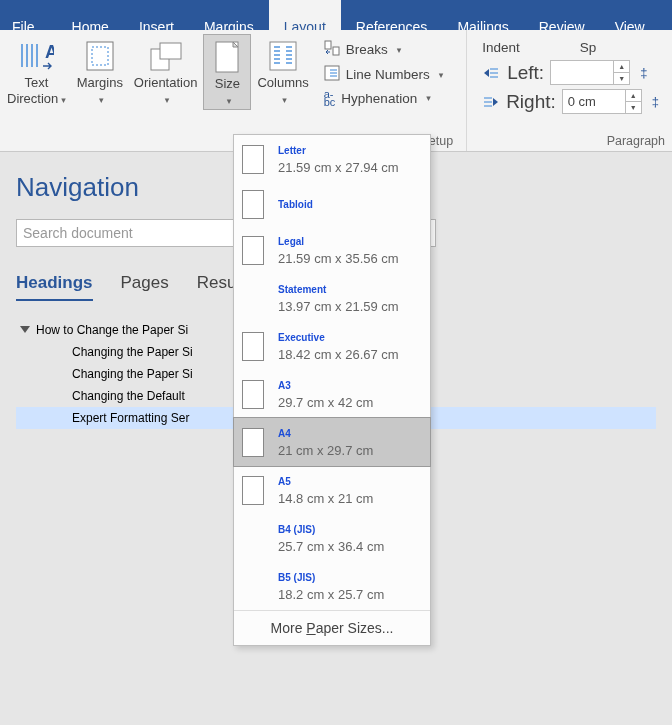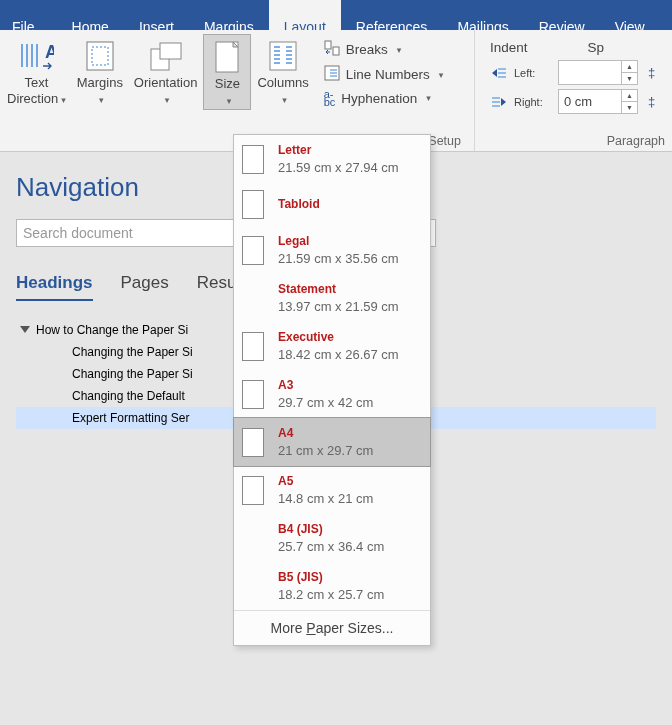--- a/index.html
+++ b/index.html
@@ -103,33 +103,34 @@
     font-size: 13.5px;
     color: #444;
     padding: 2px 3px;
     cursor: pointer;
     white-space: nowrap;
   }
   .indent-group {
     padding: 6px 10px 0 12px;
     display:flex;
     flex-direction:column;
+    text-align:right;
   }
   .indent-group .title {
     font-size: 13.5px;
     color: #444;
     margin-bottom: 5px;
   }
   .indent-row {
     display: flex;
     align-items: center;
     gap: 6px;
     margin-bottom: 4px;
   }
-  .indent-row .lbl { font-size: 11px; min-width: 38px; }
+  .indent-row .lbl { font-size: 19px; min-width: 38px; }
   .numbox {
     width: 80px;
     height: 25px;
     background: #fff;
     border: 1px solid #bcbcbc;
     font-size: 13px;
     padding-left: 5px;
     display:flex;
     align-items:center;
     position:relative;
@@ -204,21 +205,21 @@
   .sizeitem.sel { background:#c8c8c8; border:1px solid #9a9a9a; margin:-1px; }
   .pageicon {
     width: 22px;
     height: 29px;
     border: 1px solid #888;
     background: #fff;
     flex-shrink: 0;
   }
   .pageicon.blank { border:none; background:transparent; }
   .sizeitem .txt { display:flex; flex-direction:column; line-height:17px;}
-  .sizeitem .name { font-size: 12px; font-weight:600; color:#b91c1c;}
+  .sizeitem .name { font-size: 10px; font-weight:600; color:#1d4ed8;}
   .sizeitem .dim { font-size: 13px; color:#666; }
   .more {
     text-align:center;
     padding: 9px 0;
     border-top:1px solid #ddd;
     font-size:14px;
     color:#444;
     cursor:pointer;
   }
   .more u { text-decoration: underline; }

